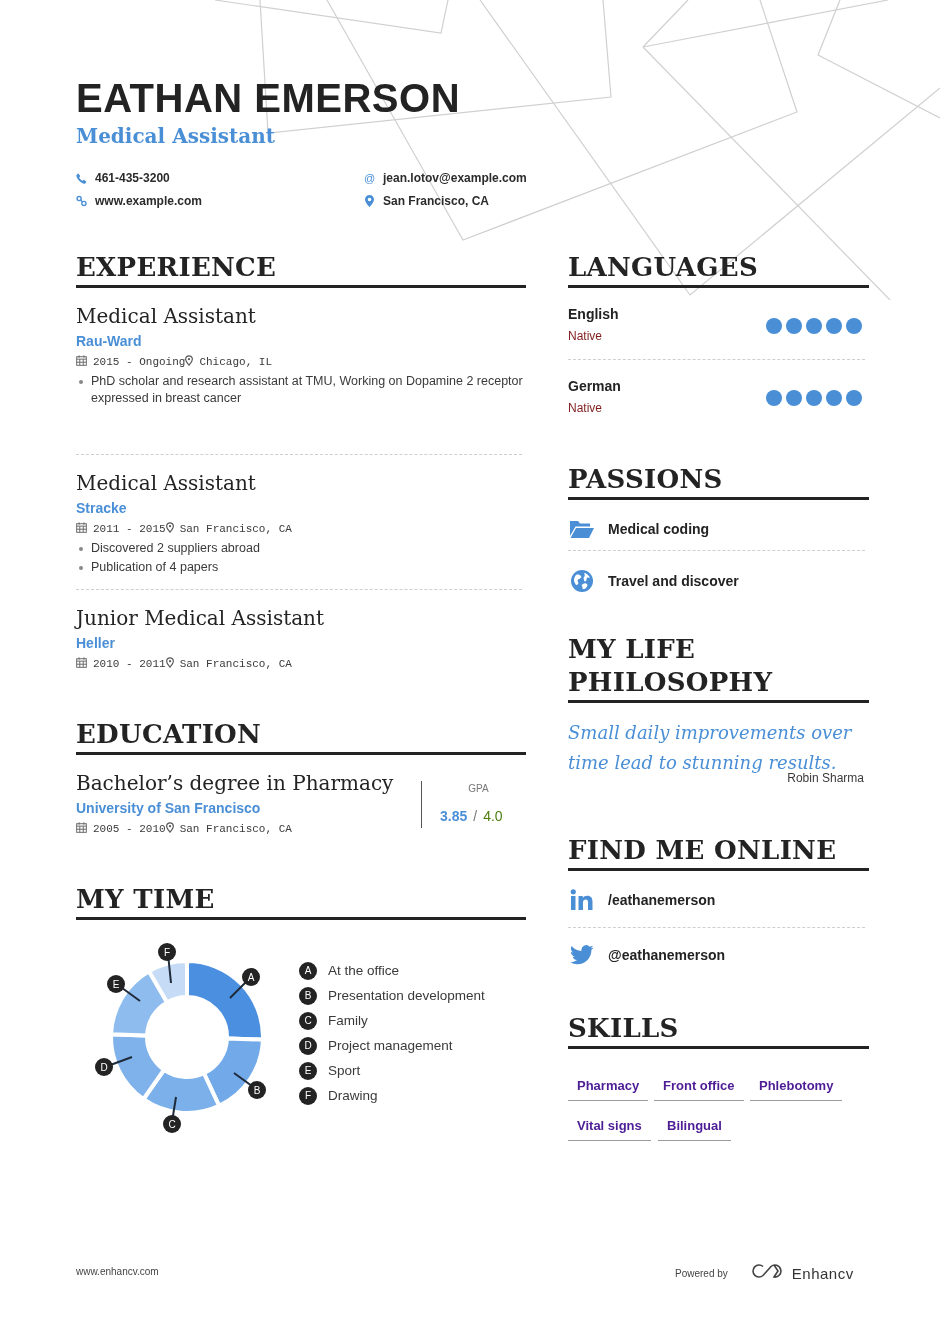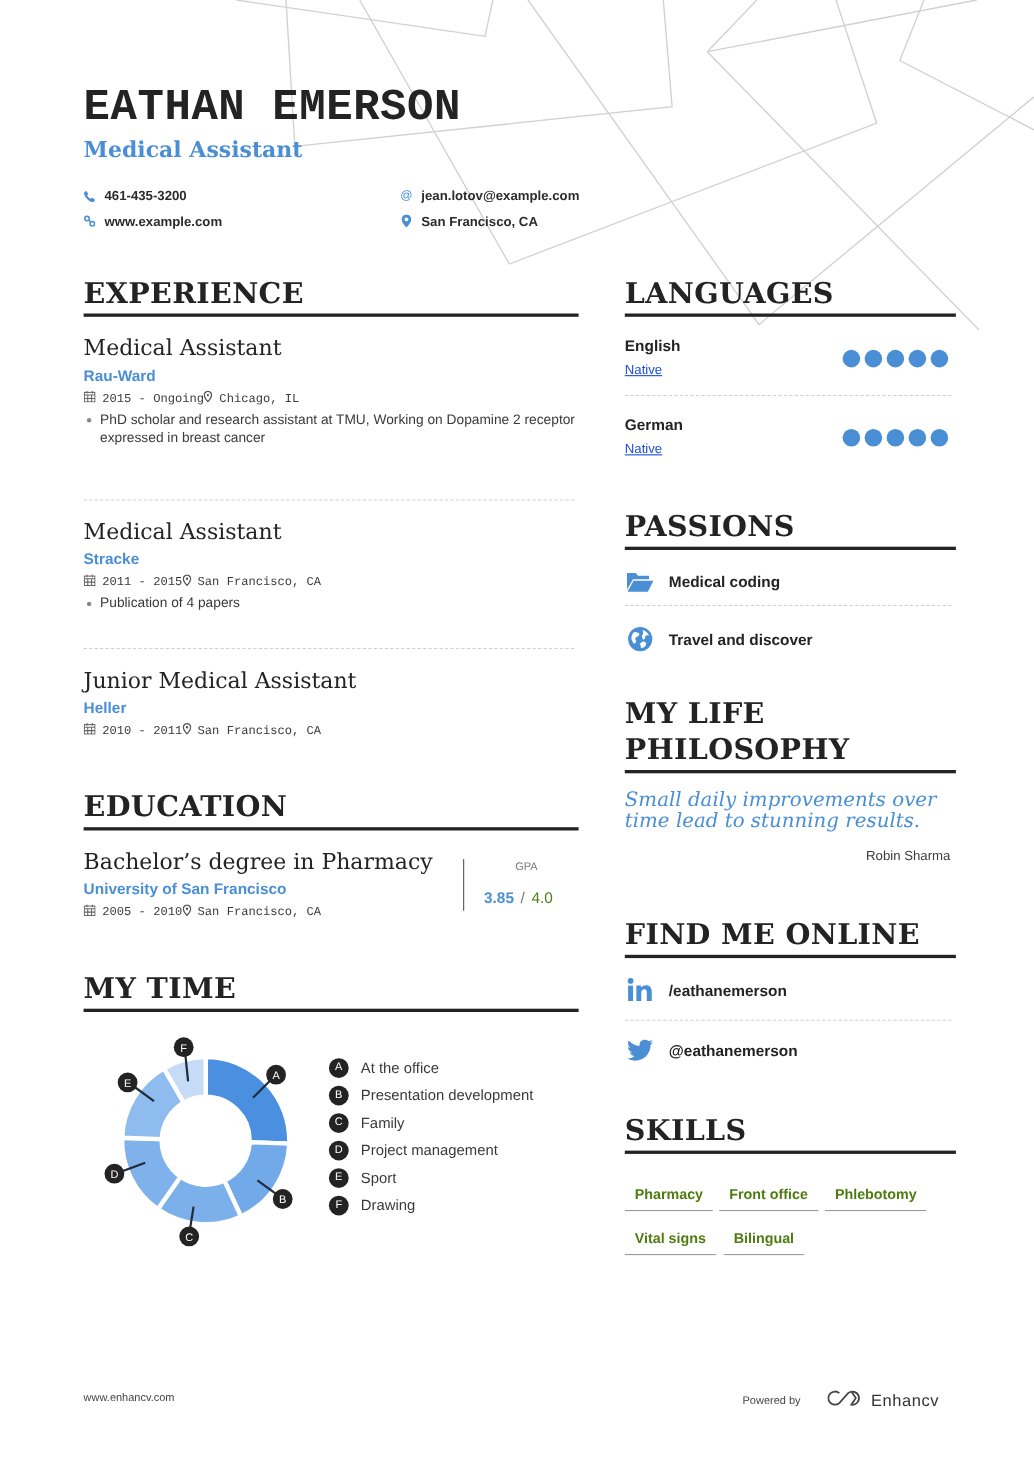--- a/index.html
+++ b/index.html
@@ -2,21 +2,21 @@
 <html><head>
   <meta charset="utf-8">
   <style>
     * { box-sizing: border-box; margin: 0; padding: 0; }
     html, body { width: 940px; height: 1330px; background: #ffffff; }
     body { position: relative; overflow: hidden; font-family: "DejaVu Sans", sans-serif; color: #2b2b2b; }
     .bg-lines { position: absolute; left: 0; top: 0; width: 940px; height: 300px; pointer-events: none; z-index: 0; }
     .page { position: relative; z-index: 1; }
 
     
-    .name { position: absolute; left: 76px; top: 76px; font-family: Liberation Mono, monospace; font-weight: bold; font-size: 40px; letter-spacing: 0.5px; color: #232323; white-space: nowrap; }
+    .name { position: absolute; left: 76px; top: 76px; font-family: Liberation Sans, sans-serif; font-weight: bold; font-size: 40px; letter-spacing: 0.5px; color: #232323; white-space: nowrap; }
     .title { position: absolute; left: 76px; top: 124px; font-family: "DejaVu Serif", serif; font-weight: bold; font-size: 20px; color: #4a8fd6; white-space: nowrap; }
     .contact { position: absolute; font-family: "Liberation Sans", sans-serif; font-size: 12px; font-weight: bold; color: #2b2b2b; display: flex; align-items: center; gap: 8px; white-space: nowrap; }
     .contact .ic { color: #4a8fd6; font-size: 11px; width: 11px; display: inline-flex; justify-content: center; }
 
     
     .sec-h { position: absolute; font-family: "DejaVu Serif", serif; font-weight: bold; font-size: 26px; color: #232323; letter-spacing: 0.3px; line-height: 1.25; white-space: nowrap; }
     .sec-rule { position: absolute; height: 3px; background: #232323; }
     .left-col .sec-rule { width: 450px; left: 76px; }
     .right-col .sec-rule { width: 301px; left: 568px; }
 
@@ -42,38 +42,38 @@
     .gpa-val .m { color: #4d7c0f; }
 
     
     .donut { position: absolute; left: 90px; top: 940px; width: 200px; height: 200px; }
     .legend { position: absolute; left: 299px; top: 958px; list-style: none; font-family: "Liberation Sans", sans-serif; font-size: 13.5px; color: #3a3a3a; }
     .legend li { display: flex; align-items: center; height: 25px; }
     .legend .lk { width: 18px; height: 18px; border-radius: 50%; background: #232323; color: #fff; font-size: 10px; display: inline-flex; align-items: center; justify-content: center; margin-right: 11px; }
 
     
     .lang-name { position: absolute; left: 568px; font-family: "Liberation Sans", sans-serif; font-weight: bold; font-size: 14px; color: #232323; }
-    .lang-level { position: absolute; left: 568px; font-family: "Liberation Sans", sans-serif; font-size: 12px; color: #1d4ed8; text-decoration: underline; }
+    .lang-level { position: absolute; left: 568px; font-family: "Liberation Sans", sans-serif; font-size: 12px; color: #7f1d1d; }
     .dots { position: absolute; left: 766px; display: flex; gap: 4px; }
     .dots span { width: 16px; height: 16px; border-radius: 50%; background: #4a8fd6; display: inline-block; }
 
     
     .pass-item { position: absolute; left: 568px; display: flex; align-items: center; font-family: "Liberation Sans", sans-serif; font-weight: bold; font-size: 14px; color: #232323; white-space: nowrap; }
     .pass-item .pi { width: 28px; height: 24px; margin-right: 12px; display: inline-flex; align-items: center; justify-content: center; }
 
     
-    .quote { position: absolute; left: 568px; top: 718px; width: 300px; font-family: "DejaVu Serif", serif; font-style: italic; font-size: 18px; color: #4a8fd6; line-height: 19px; }
+    .quote { position: absolute; left: 568px; top: 718px; width: 300px; font-family: "DejaVu Serif", serif; font-style: italic; font-size: 18px; color: #4a8fd6; line-height: 30px; }
     .quote-author { position: absolute; left: 568px; width: 296px; top: 771px; text-align: right; font-family: "Liberation Sans", sans-serif; font-size: 12px; color: #3a3a3a; }
 
     
     .online-item { position: absolute; left: 568px; display: flex; align-items: center; font-family: "Liberation Sans", sans-serif; font-weight: bold; font-size: 14px; color: #232323; white-space: nowrap; }
     .online-item .oi { width: 28px; height: 24px; margin-right: 12px; display: inline-flex; align-items: center; justify-content: center; }
 
     
-    .skill { position: absolute; font-family: "Liberation Sans", sans-serif; font-weight: bold; font-size: 13px; color: #4d7c0f; padding: 0 9px 7px 9px; border-bottom: 1px solid #9a9a9a; white-space: nowrap; }
+    .skill { position: absolute; font-family: "Liberation Sans", sans-serif; font-weight: bold; font-size: 13px; color: #4c1d95; padding: 0 9px 7px 9px; border-bottom: 1px solid #9a9a9a; white-space: nowrap; }
 
     
     .foot-left { position: absolute; left: 76px; top: 1266px; font-family: "Liberation Sans", sans-serif; font-size: 10px; color: #444; }
     .foot-right { position: absolute; left: 675px; top: 1263px; display: flex; align-items: center; font-family: "Liberation Sans", sans-serif; color: #444; white-space: nowrap; }
     .foot-right .pb { font-size: 10px; margin-right: 24px; }
     .foot-right .brand { font-size: 15px; letter-spacing: 0.5px; margin-left: 8px; color: #333; }
   </style>
 </head>
 <body>
 
@@ -186,20 +186,21 @@
         <span class="m-ic">
           <svg width="8" height="11" viewBox="0 0 12 16">
               <path fill="none" stroke="#555" stroke-width="1.8" d="M6 1C3.2 1 1 3.2 1 5.9 1 9.4 6 15 6 15s5-5.6 5-9.1C11 3.2 8.8 1 6 1z"></path>
               <circle cx="6" cy="6" r="1.6" fill="#555"></circle>
             </svg>
         </span>
         <span>San Francisco, CA</span>
       </span>
     </div>
     <ul class="bullets" style="top:540px;">
+      <li>Discovered 2 suppliers abroad</li>
       <li>Publication of 4 papers</li>
     </ul>
     <div class="dash" style="left:76px; top:589px; width:446px;"></div>
 
     <div class="job-title" style="top:606px;">Junior Medical Assistant</div>
     <div class="company" style="top:635px;">Heller</div>
     <div class="meta" style="top:657px;">
       <span class="m-ic">
         <svg width="11" height="11" viewBox="0 0 16 16">
             <g fill="none" stroke="#666" stroke-width="1.4">

